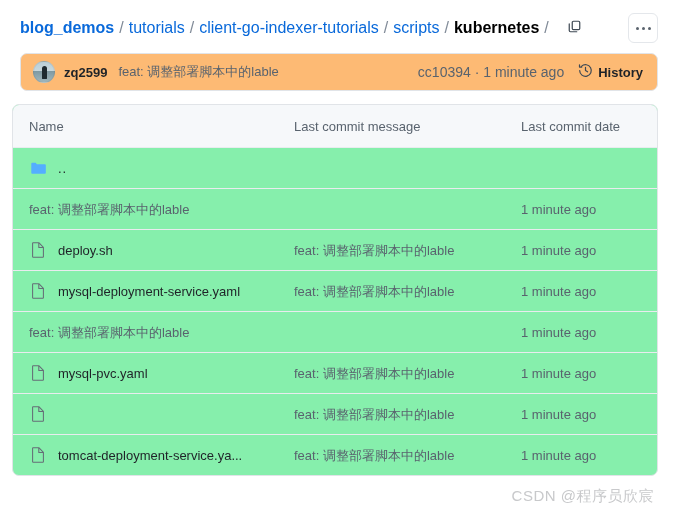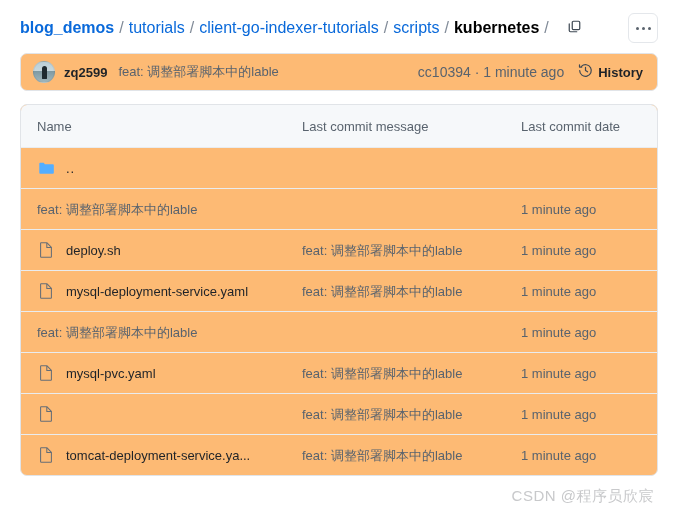--- a/index.html
+++ b/index.html
@@ -153,25 +153,25 @@
     gap: 5px;
     font-size: 13px;
     font-weight: 700;
     color: #1f2328;
     cursor: pointer;
     white-space: nowrap;
   }
 
   
   .file-table {
-    margin: 13px 16px 0 20px;
+    margin: 13px 16px 0 12px;
     border: 1px solid #e1e4e8;
     border-radius: 7px;
     overflow: hidden;
-    background: #fdba74;
+    background: #86efac;
   }
   .file-row {
     display: flex;
     align-items: center;
     height: 41px;
     padding: 0 16px;
     box-sizing: border-box;
     border-top: 1px solid #e9ecef;
   }
   .file-row.header {

